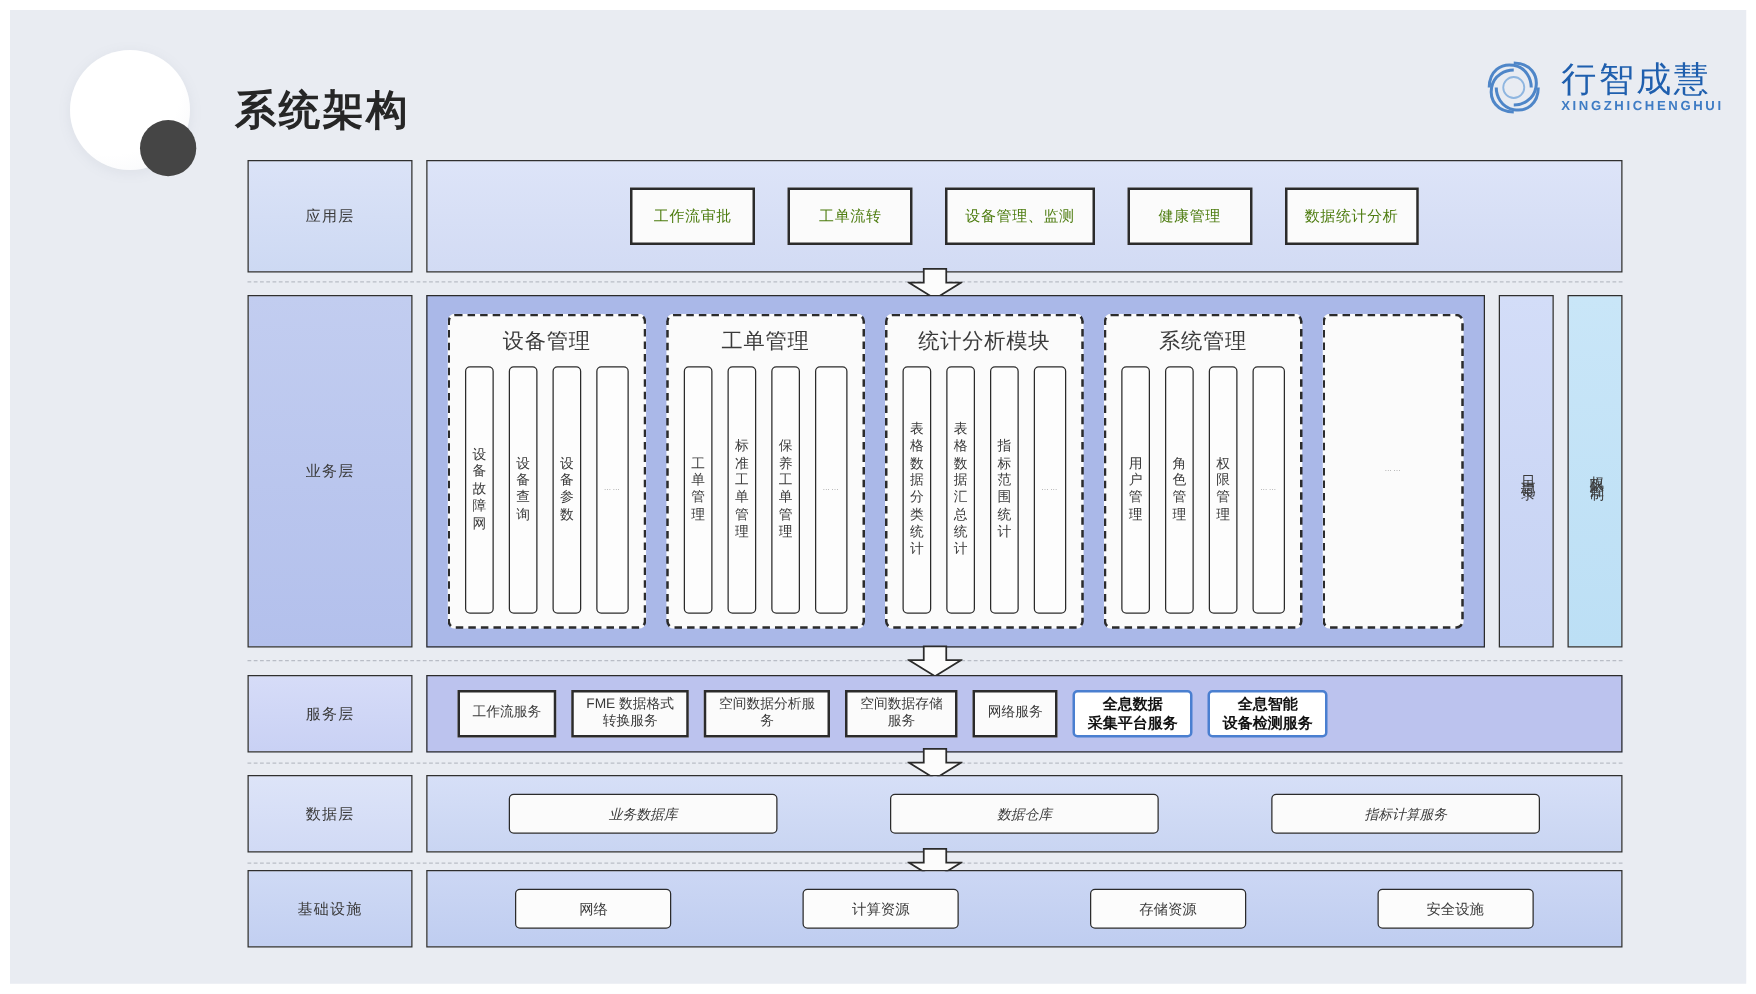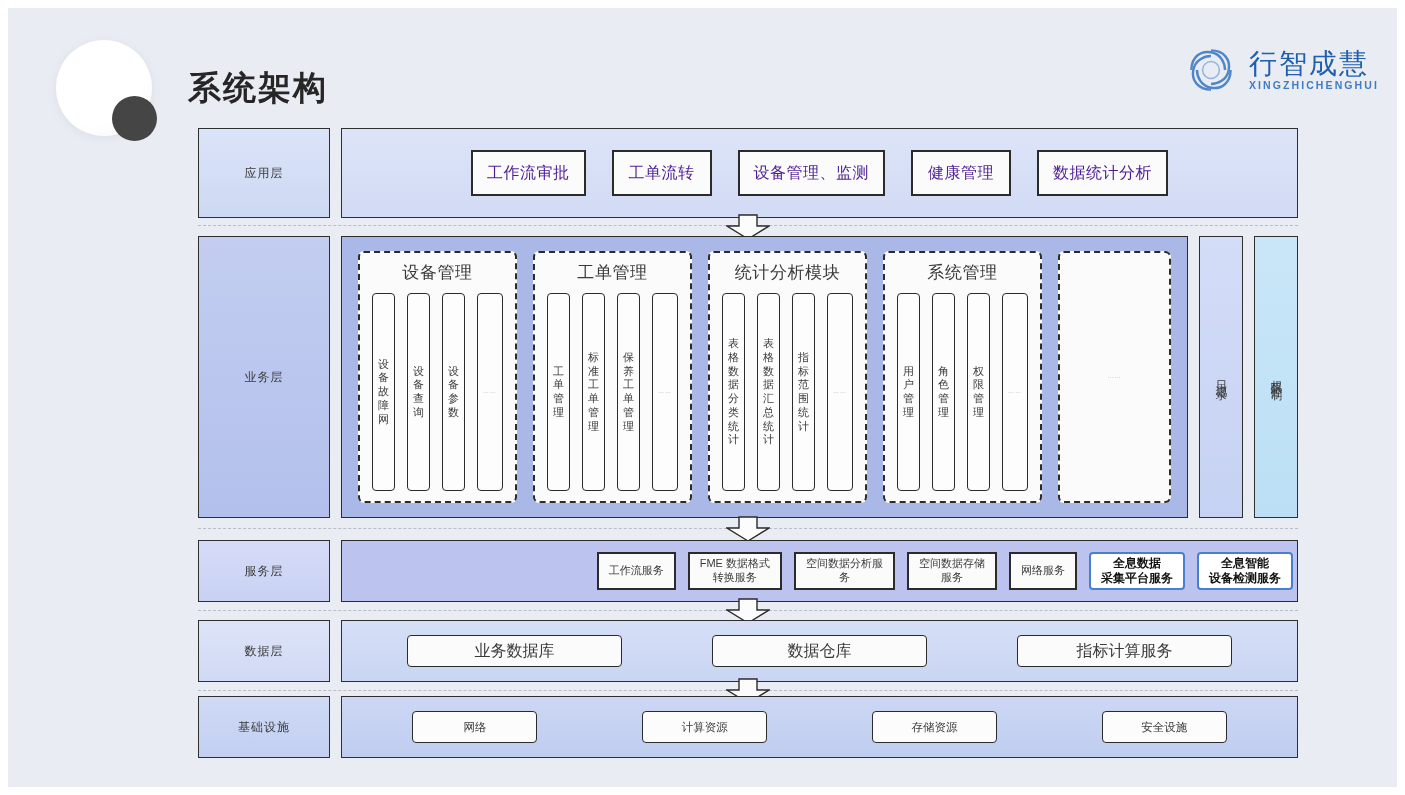--- a/index.html
+++ b/index.html
@@ -68,21 +68,21 @@
     display: flex; align-items: center;
   }
 
   
   .app-row { top: 0; height: 90px; }
   .app-body { justify-content: center; gap: 26px; padding: 0 20px; }
   .app-box {
     background: #fbfbfb; border: 2.2px solid #2b2b2b;
     height: 46px; min-width: 100px; padding: 0 14px;
     display: flex; align-items: center; justify-content: center;
-    font-size: 16px; color: #4c1d95; letter-spacing: .5px;
+    font-size: 12px; color: #4d7c0f; letter-spacing: .5px;
   }
 
   
   .biz-row { top: 108px; height: 282px; }
   .biz-label { background: linear-gradient(180deg, #c2cdf0 0%, #b3c0ec 100%); }
   .biz-body {
     background: #aab8e8; border: 1.8px solid #2b2b2b;
     align-items: stretch; padding: 14px 16px; gap: 16px;
   }
   .biz-col {
@@ -116,21 +116,21 @@
     font-size: 11.5px; color: #3a3a3a; letter-spacing: 3px;
   }
   .side-log { background: linear-gradient(180deg, #d3ddf8 0%, #c6d2f3 100%); }
   .side-perm { background: linear-gradient(180deg, #c9e6f8 0%, #bcdff5 100%); }
 
   
   .svc-row { top: 412px; height: 62px; }
   .svc-label { background: linear-gradient(180deg, #d6dcf8 0%, #c9d1f4 100%); }
   .svc-body {
     background: #bcc3ee; border: 1.6px solid #2b2b2b;
-    justify-content: flex-end; gap: 12px; padding: 0 4px;
+    justify-content: flex-start; gap: 12px; padding: 0 24px;
   }
   .svc-box {
     background: #fbfbfb; border: 2px solid #2b2b2b;
     height: 38px; padding: 0 10px;
     display: flex; align-items: center; justify-content: center; text-align: center;
     font-size: 11px; color: #3a3a3a; line-height: 1.25;
   }
   .svc-box.accent {
     border: 2px solid #4a7fd0; border-radius: 4px;
     color: #111; font-weight: bold; font-size: 12px; background: #ffffff;
@@ -140,21 +140,21 @@
   .data-row { top: 492px; height: 62px; }
   .data-label { background: linear-gradient(180deg, #dde4f8 0%, #d1daf5 100%); }
   .data-body {
     background: linear-gradient(180deg, #d6dff7 0%, #c9d5f2 100%);
     justify-content: space-around; padding: 0 20px;
   }
   .data-box {
     background: #fbfbfb; border: 1.8px solid #2b2b2b; border-radius: 4px;
     height: 32px; width: 215px;
     display: flex; align-items: center; justify-content: center;
-    font-size: 16px; color: #3a3a3a;
+    font-size: 11px; color: #3a3a3a; font-style: italic;
   }
 
   
   .infra-row { top: 568px; height: 62px; }
   .infra-label { background: linear-gradient(180deg, #cfdaf5 0%, #c2cff1 100%); }
   .infra-body {
     background: linear-gradient(180deg, #ccd7f4 0%, #bfcdf0 100%);
     justify-content: space-around; padding: 0 18px;
   }
   .infra-box {

